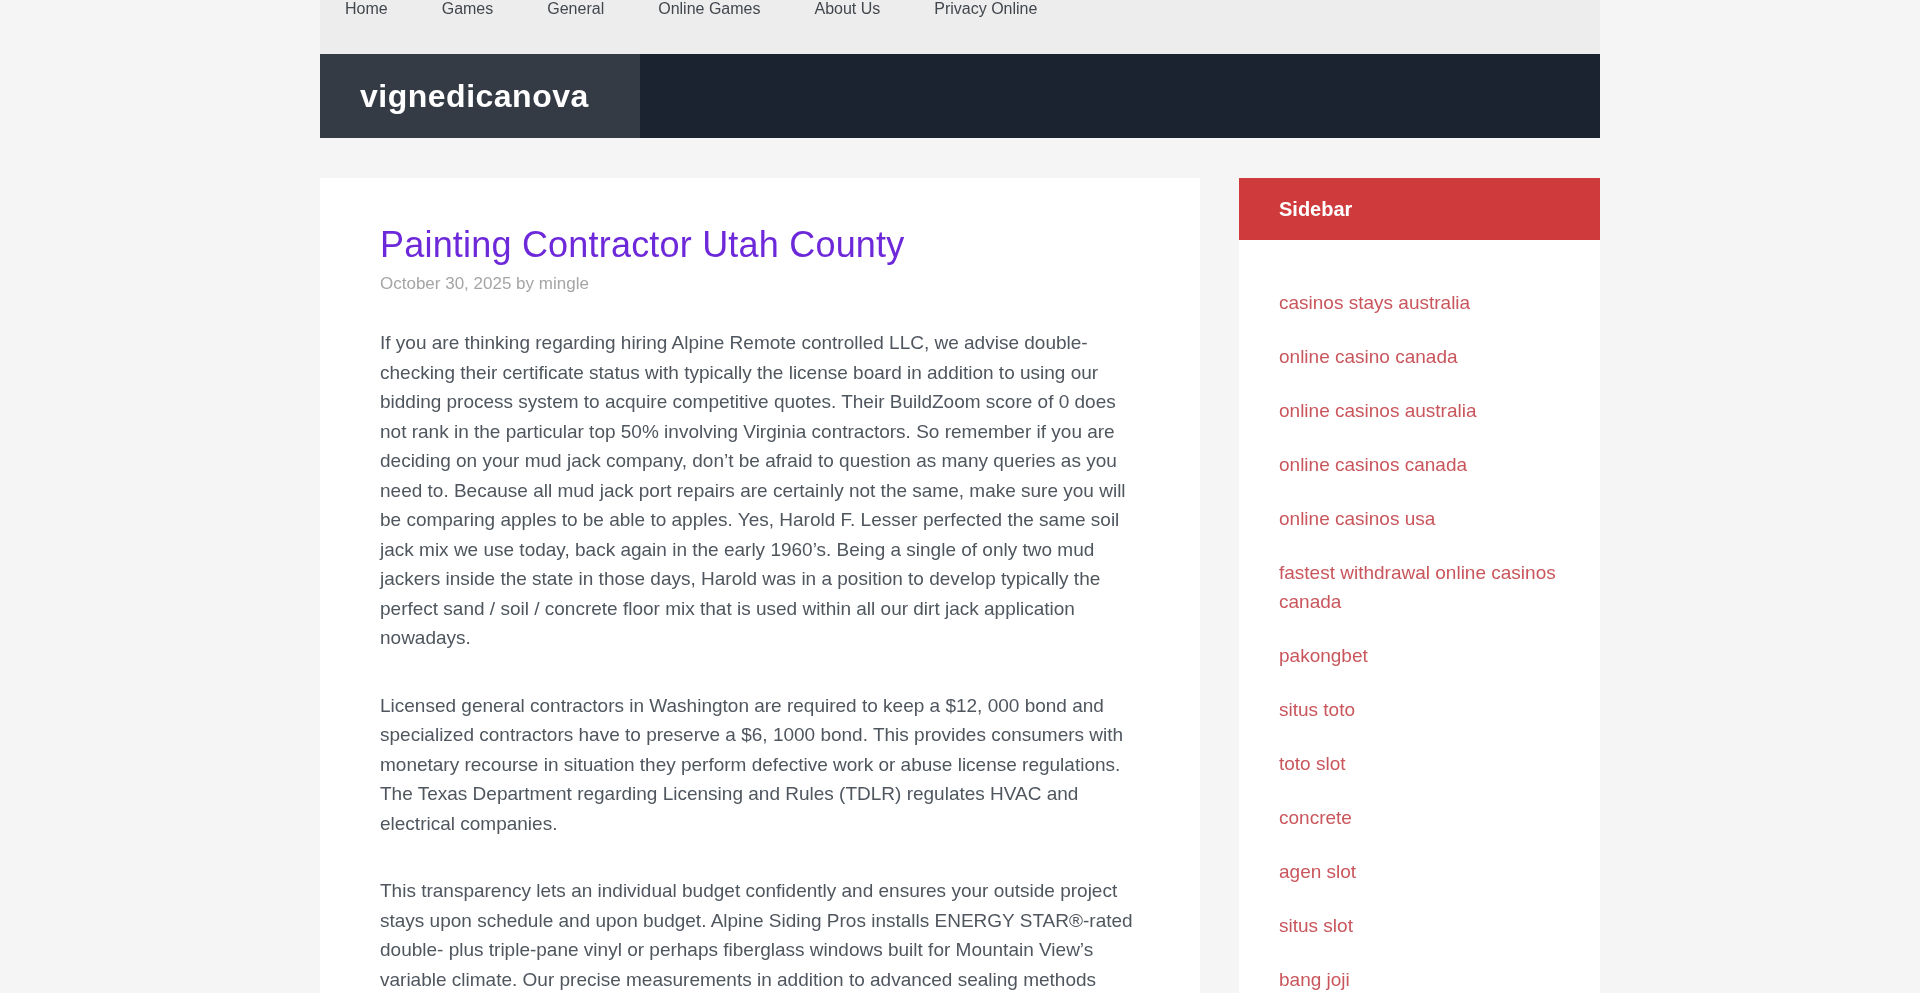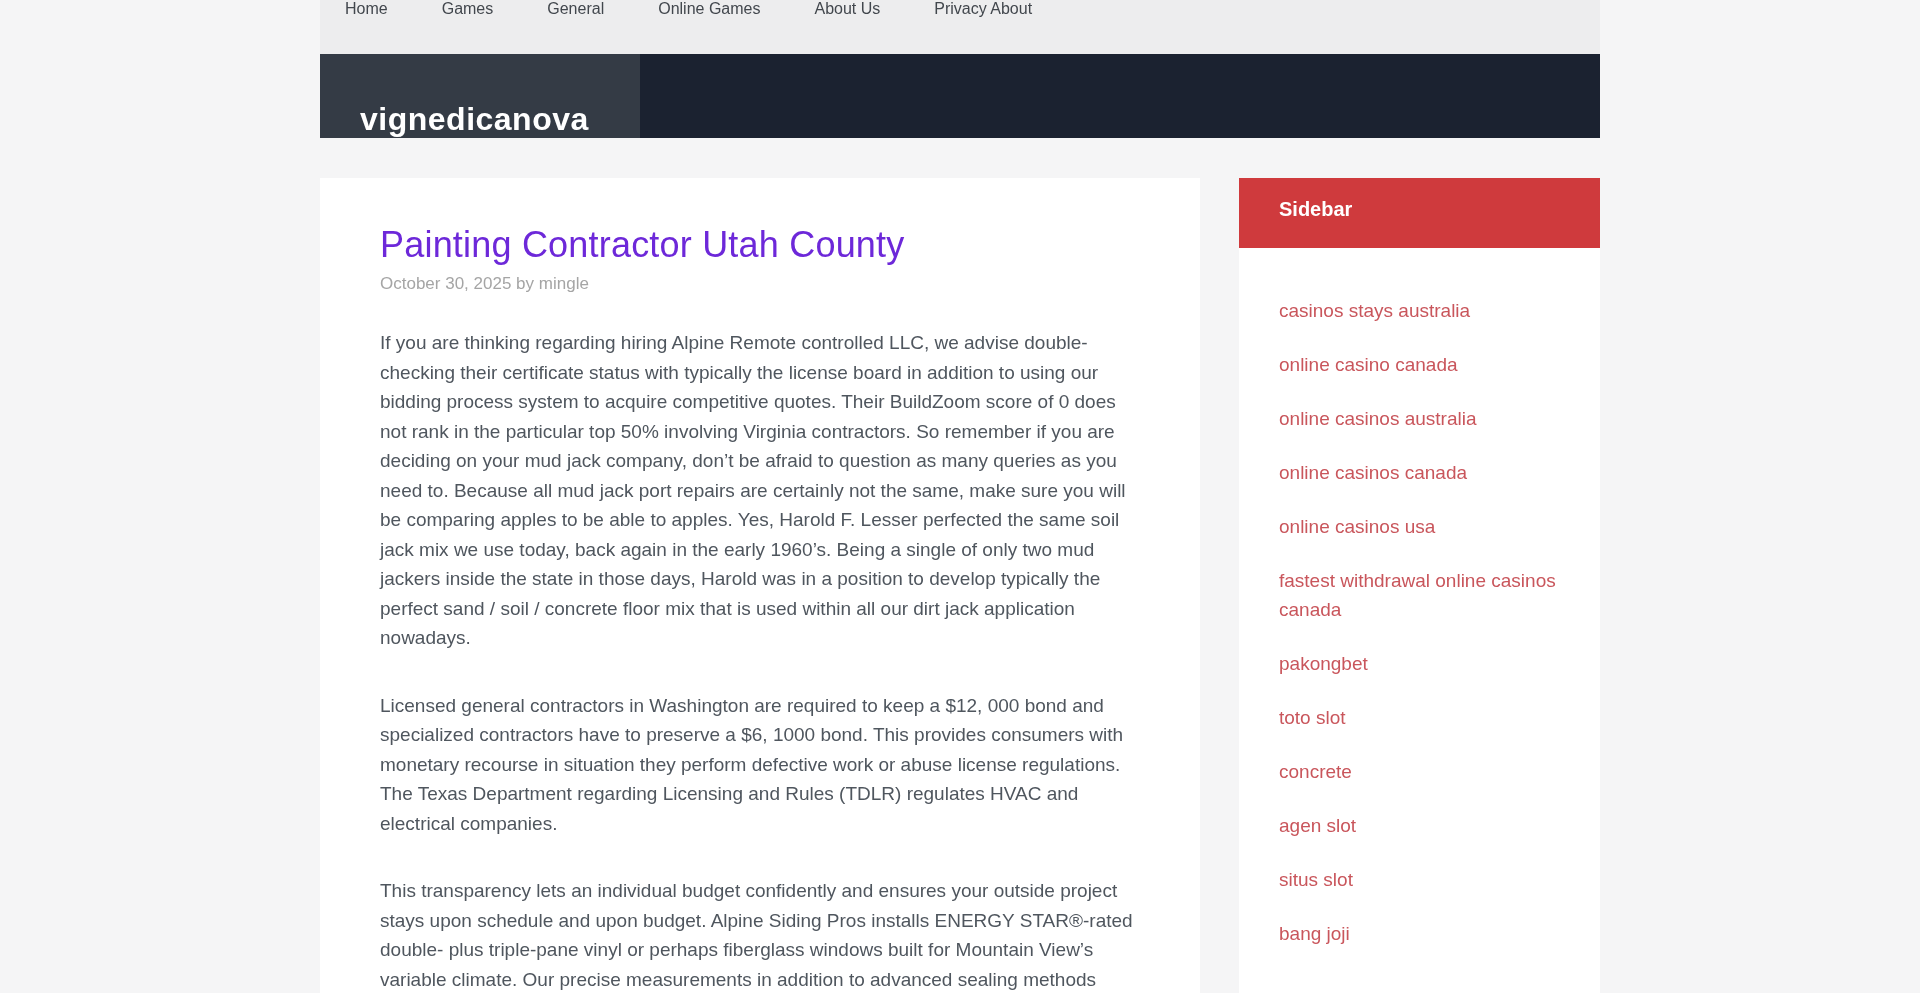--- a/index.html
+++ b/index.html
@@ -37,21 +37,21 @@
     height: 84px;
     background: #1b2230;
     position: relative;
   }
   .site-header .brand-block {
     position: absolute;
     left: 0; top: 0;
     width: 320px; height: 84px;
     background: #343b45;
     display: flex;
-    align-items: flex-end;
+    align-items: center;
   }
   .site-title {
     margin: 0;
     padding-left: 40px;
     color: #ffffff;
     font-size: 32px;
     font-weight: bold;
     letter-spacing: 0.5px;
     cursor: pointer;
   }
@@ -133,21 +133,21 @@
         <li>Home</li>
 
         <li>Games</li>
 
         <li>General</li>
 
         <li>Online Games</li>
 
         <li>About Us</li>
 
-        <li>Privacy About</li>
+        <li>Privacy Online</li>
       </ul>
   </nav>
 
   <header class="site-header">
     <div class="brand-block">
       <h1 class="site-title">vignedicanova</h1>
     </div>
   </header>
 
   <div class="main-area">
@@ -183,20 +183,21 @@
             <li>online casinos australia</li>
 
             <li>online casinos canada</li>
 
             <li>online casinos usa</li>
 
             <li>fastest withdrawal online casinos canada</li>
 
             <li>pakongbet</li>
 
+            <li>situs toto</li>
 
             <li>toto slot</li>
 
             <li>concrete</li>
 
             <li>agen slot</li>
 
             <li>situs slot</li>
 
             <li>bang joji</li>

